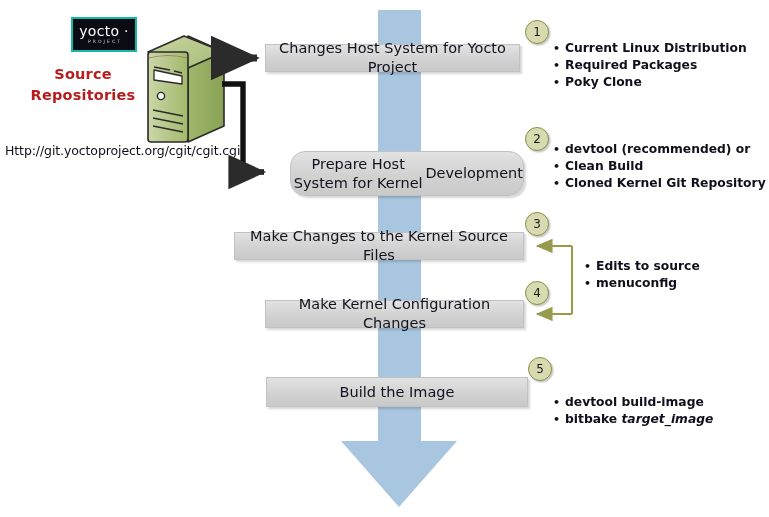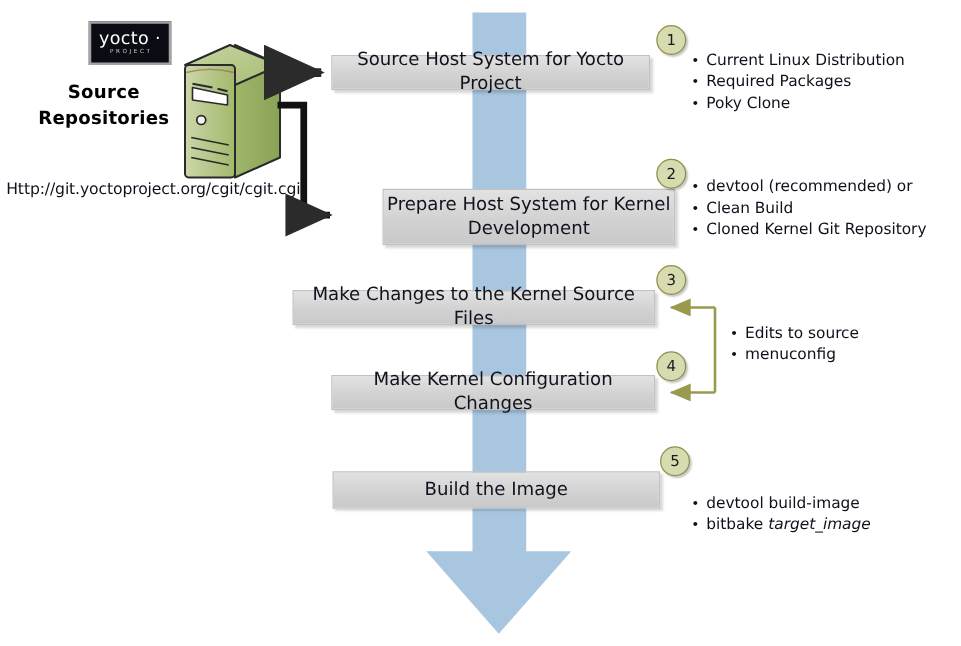--- a/index.html
+++ b/index.html
@@ -40,21 +40,21 @@
   }
 
   
   .yocto-logo {
     position: absolute;
     left: 71px;
     top: 17px;
     width: 66px;
     height: 35px;
     background: #0b0b14;
-    border: 2px solid #a3a3a3;
+    border: 2px solid #14b8a6;
     display: flex;
     flex-direction: column;
     align-items: center;
     justify-content: center;
     box-sizing: border-box;
   }
   .yocto-logo .y-main {
     color: #ffffff;
     font-size: 14px;
     letter-spacing: 0.3px;
@@ -72,21 +72,21 @@
   .source-label {
     position: absolute;
     left: 24px;
     top: 64px;
     width: 118px;
     text-align: center;
     font-weight: bold;
     font-size: 14.5px;
     line-height: 21px;
     letter-spacing: 0.2px;
-    color: #000000;
+    color: #b91c1c;
   }
 
   .repo-url {
     position: absolute;
     left: 5px;
     top: 143px;
     font-size: 12.5px;
     color: #10101c;
     letter-spacing: -0.1px;
     white-space: nowrap;
@@ -138,20 +138,21 @@
   .blist {
     position: absolute;
     font-size: 12.3px;
     line-height: 17px;
     color: #10101c;
   }
   .blist .bitem {
     position: relative;
     padding-left: 13px;
     white-space: nowrap;
+    font-weight: bold;
   }
   .blist .bitem::before {
     content: "\2022";
     position: absolute;
     left: 1px;
     top: -0.5px;
     font-size: 11px;
     color: #10101c;
   }
   .blist .bcont {
@@ -221,24 +222,24 @@
 
       <circle cx="25" cy="66" r="3.6" fill="#f2f2ee" stroke="#2a2a2a" stroke-width="1.4"></circle>
 
       <path d="M17,80 L47,86" stroke="#2a2a2a" stroke-width="1.4" fill="none"></path>
       <path d="M17,88 L47,94" stroke="#2a2a2a" stroke-width="1.4" fill="none"></path>
       <path d="M17,96 L47,102" stroke="#2a2a2a" stroke-width="1.4" fill="none"></path>
     </svg>
   </div>
 
   <div class="pbox" style="left:265px; top:44px; width:255px; height:28px;">
-    <span>Source Host System for Yocto Project</span>
-  </div>
-
-  <div class="pbox" style="left:306px; top:151px; width:234px; height:45px; flex-direction:column;">
+    <span>Changes Host System for Yocto Project</span>
+  </div>
+
+  <div class="pbox" style="left:290px; top:151px; width:234px; height:45px; flex-direction:row;border-radius:15px;">
     <span>Prepare Host System for Kernel</span>
     <span>Development</span>
   </div>
 
   <div class="pbox" style="left:234px; top:232px; width:290px; height:28px;">
     <span>Make Changes to the Kernel Source Files</span>
   </div>
 
   <div class="pbox" style="left:265px; top:300px; width:259px; height:28px;">
     <span>Make Kernel Configuration Changes</span>

